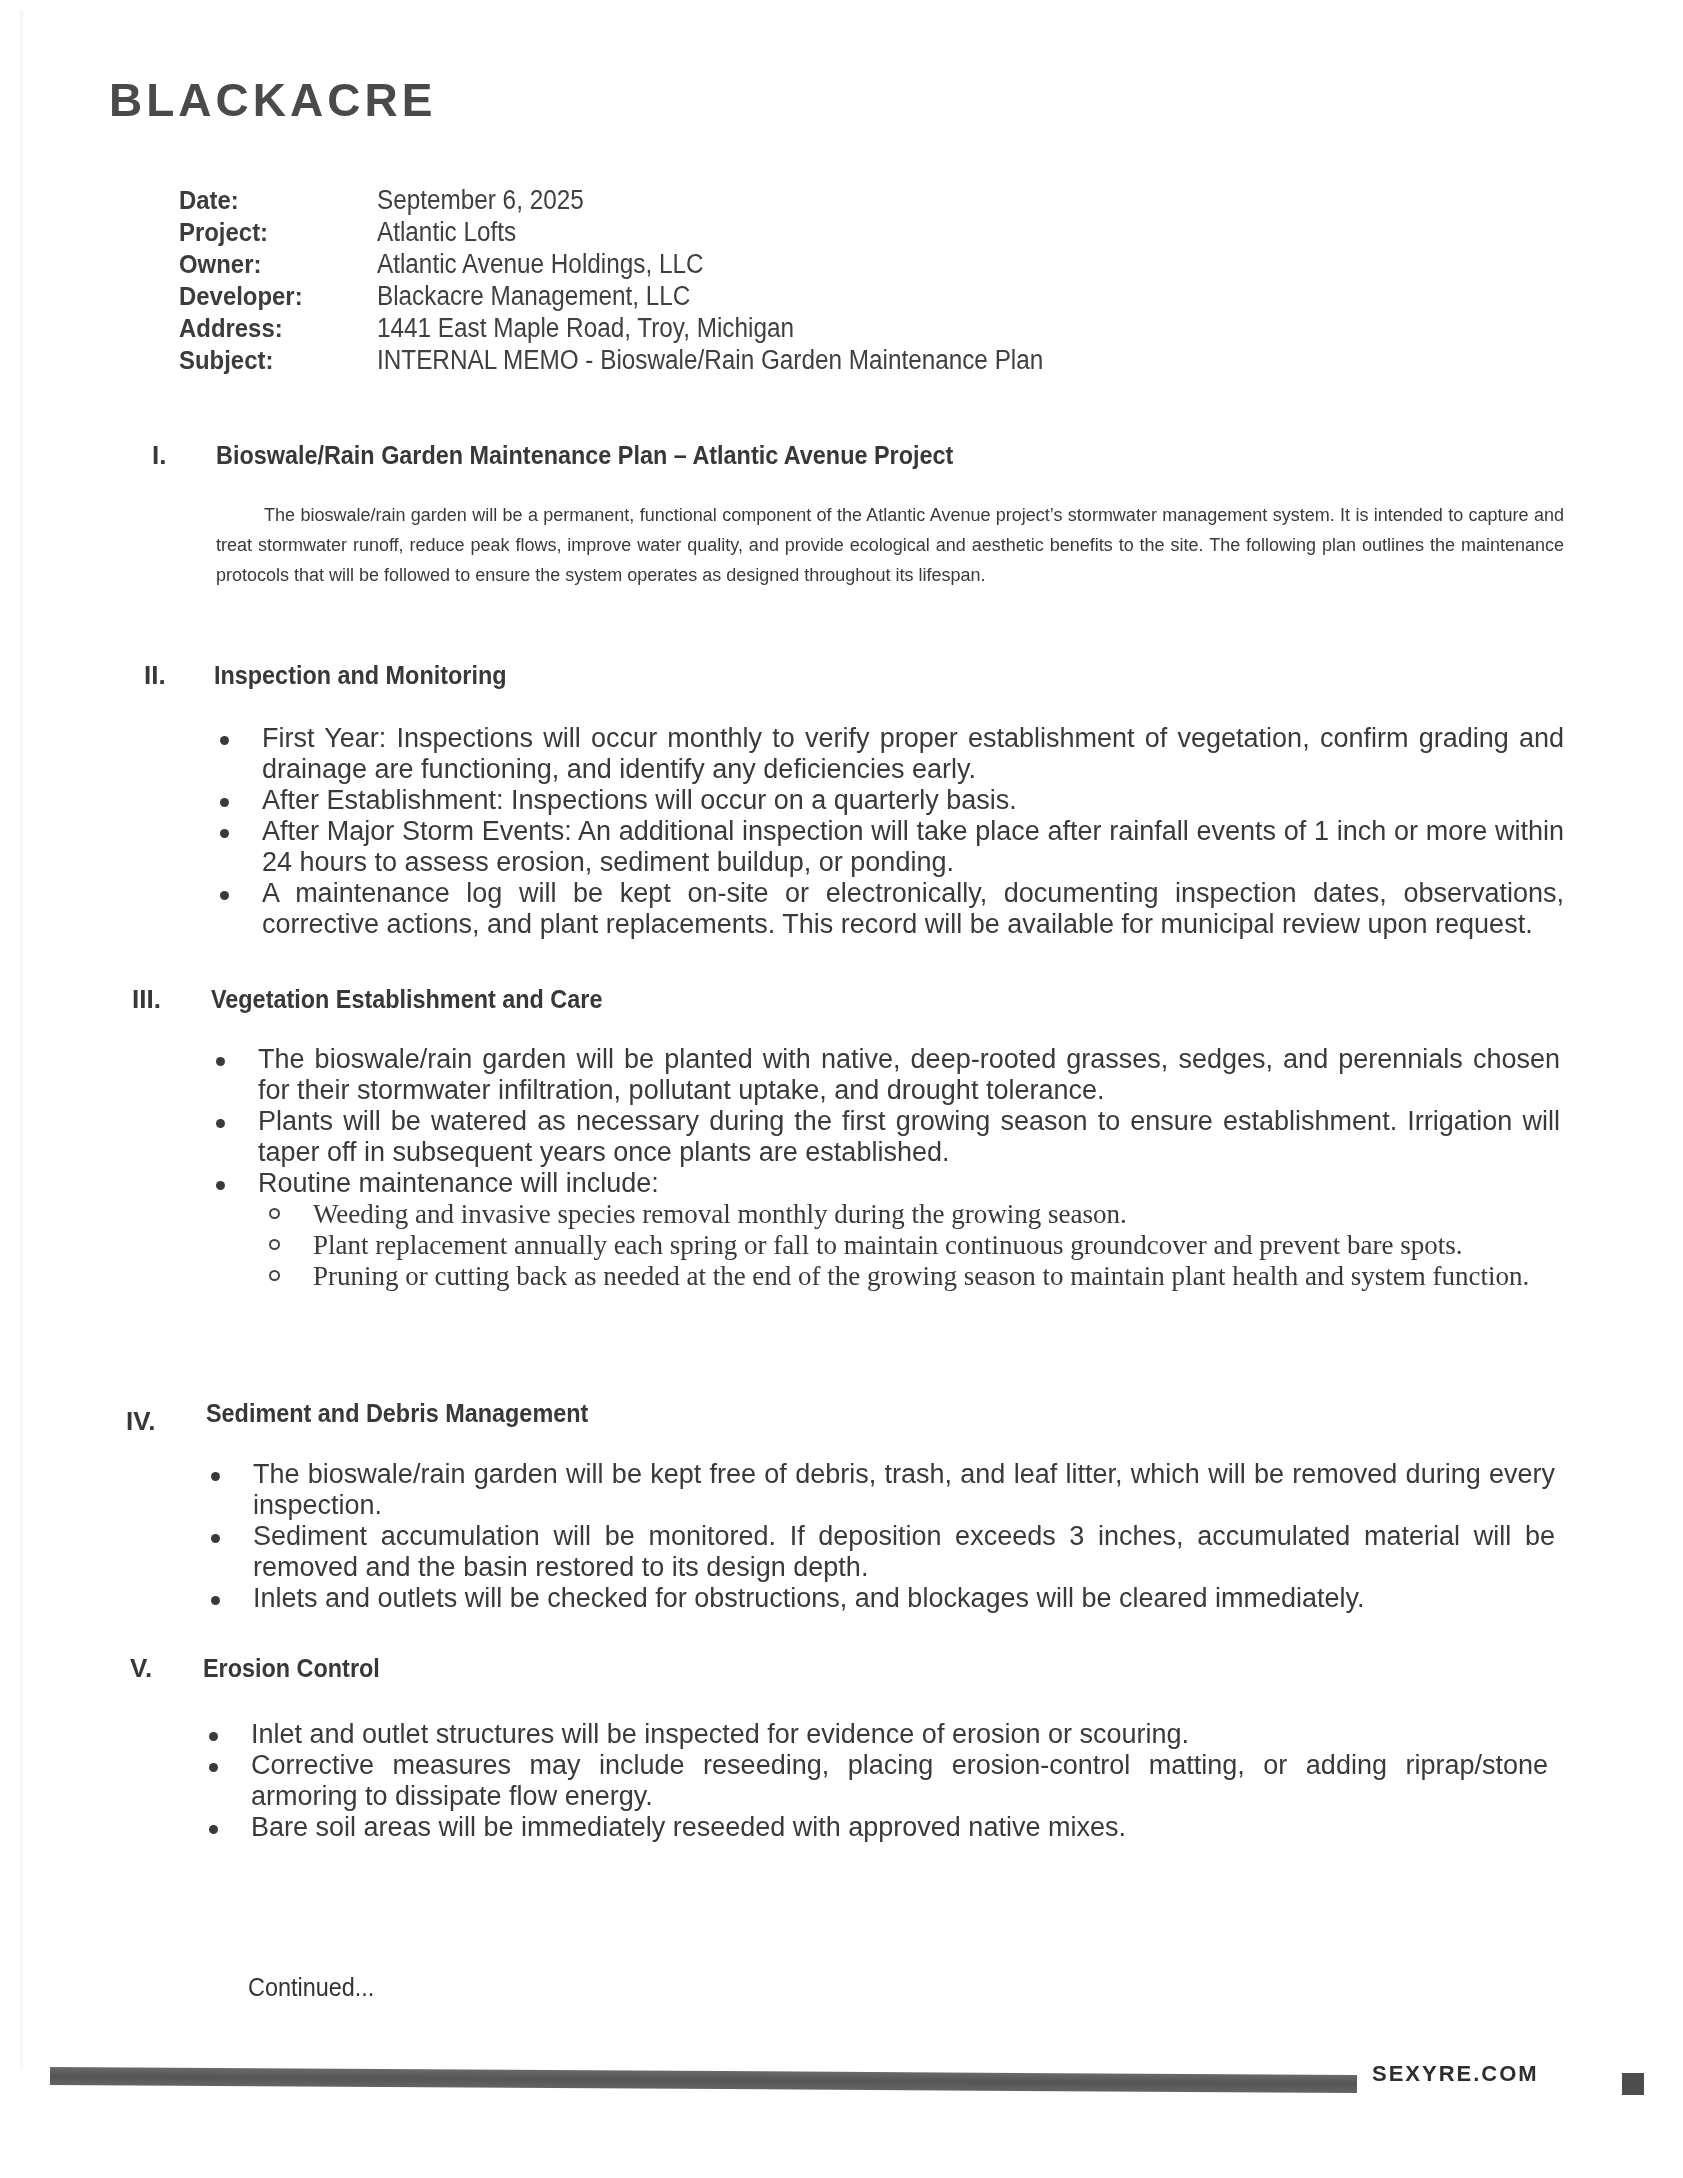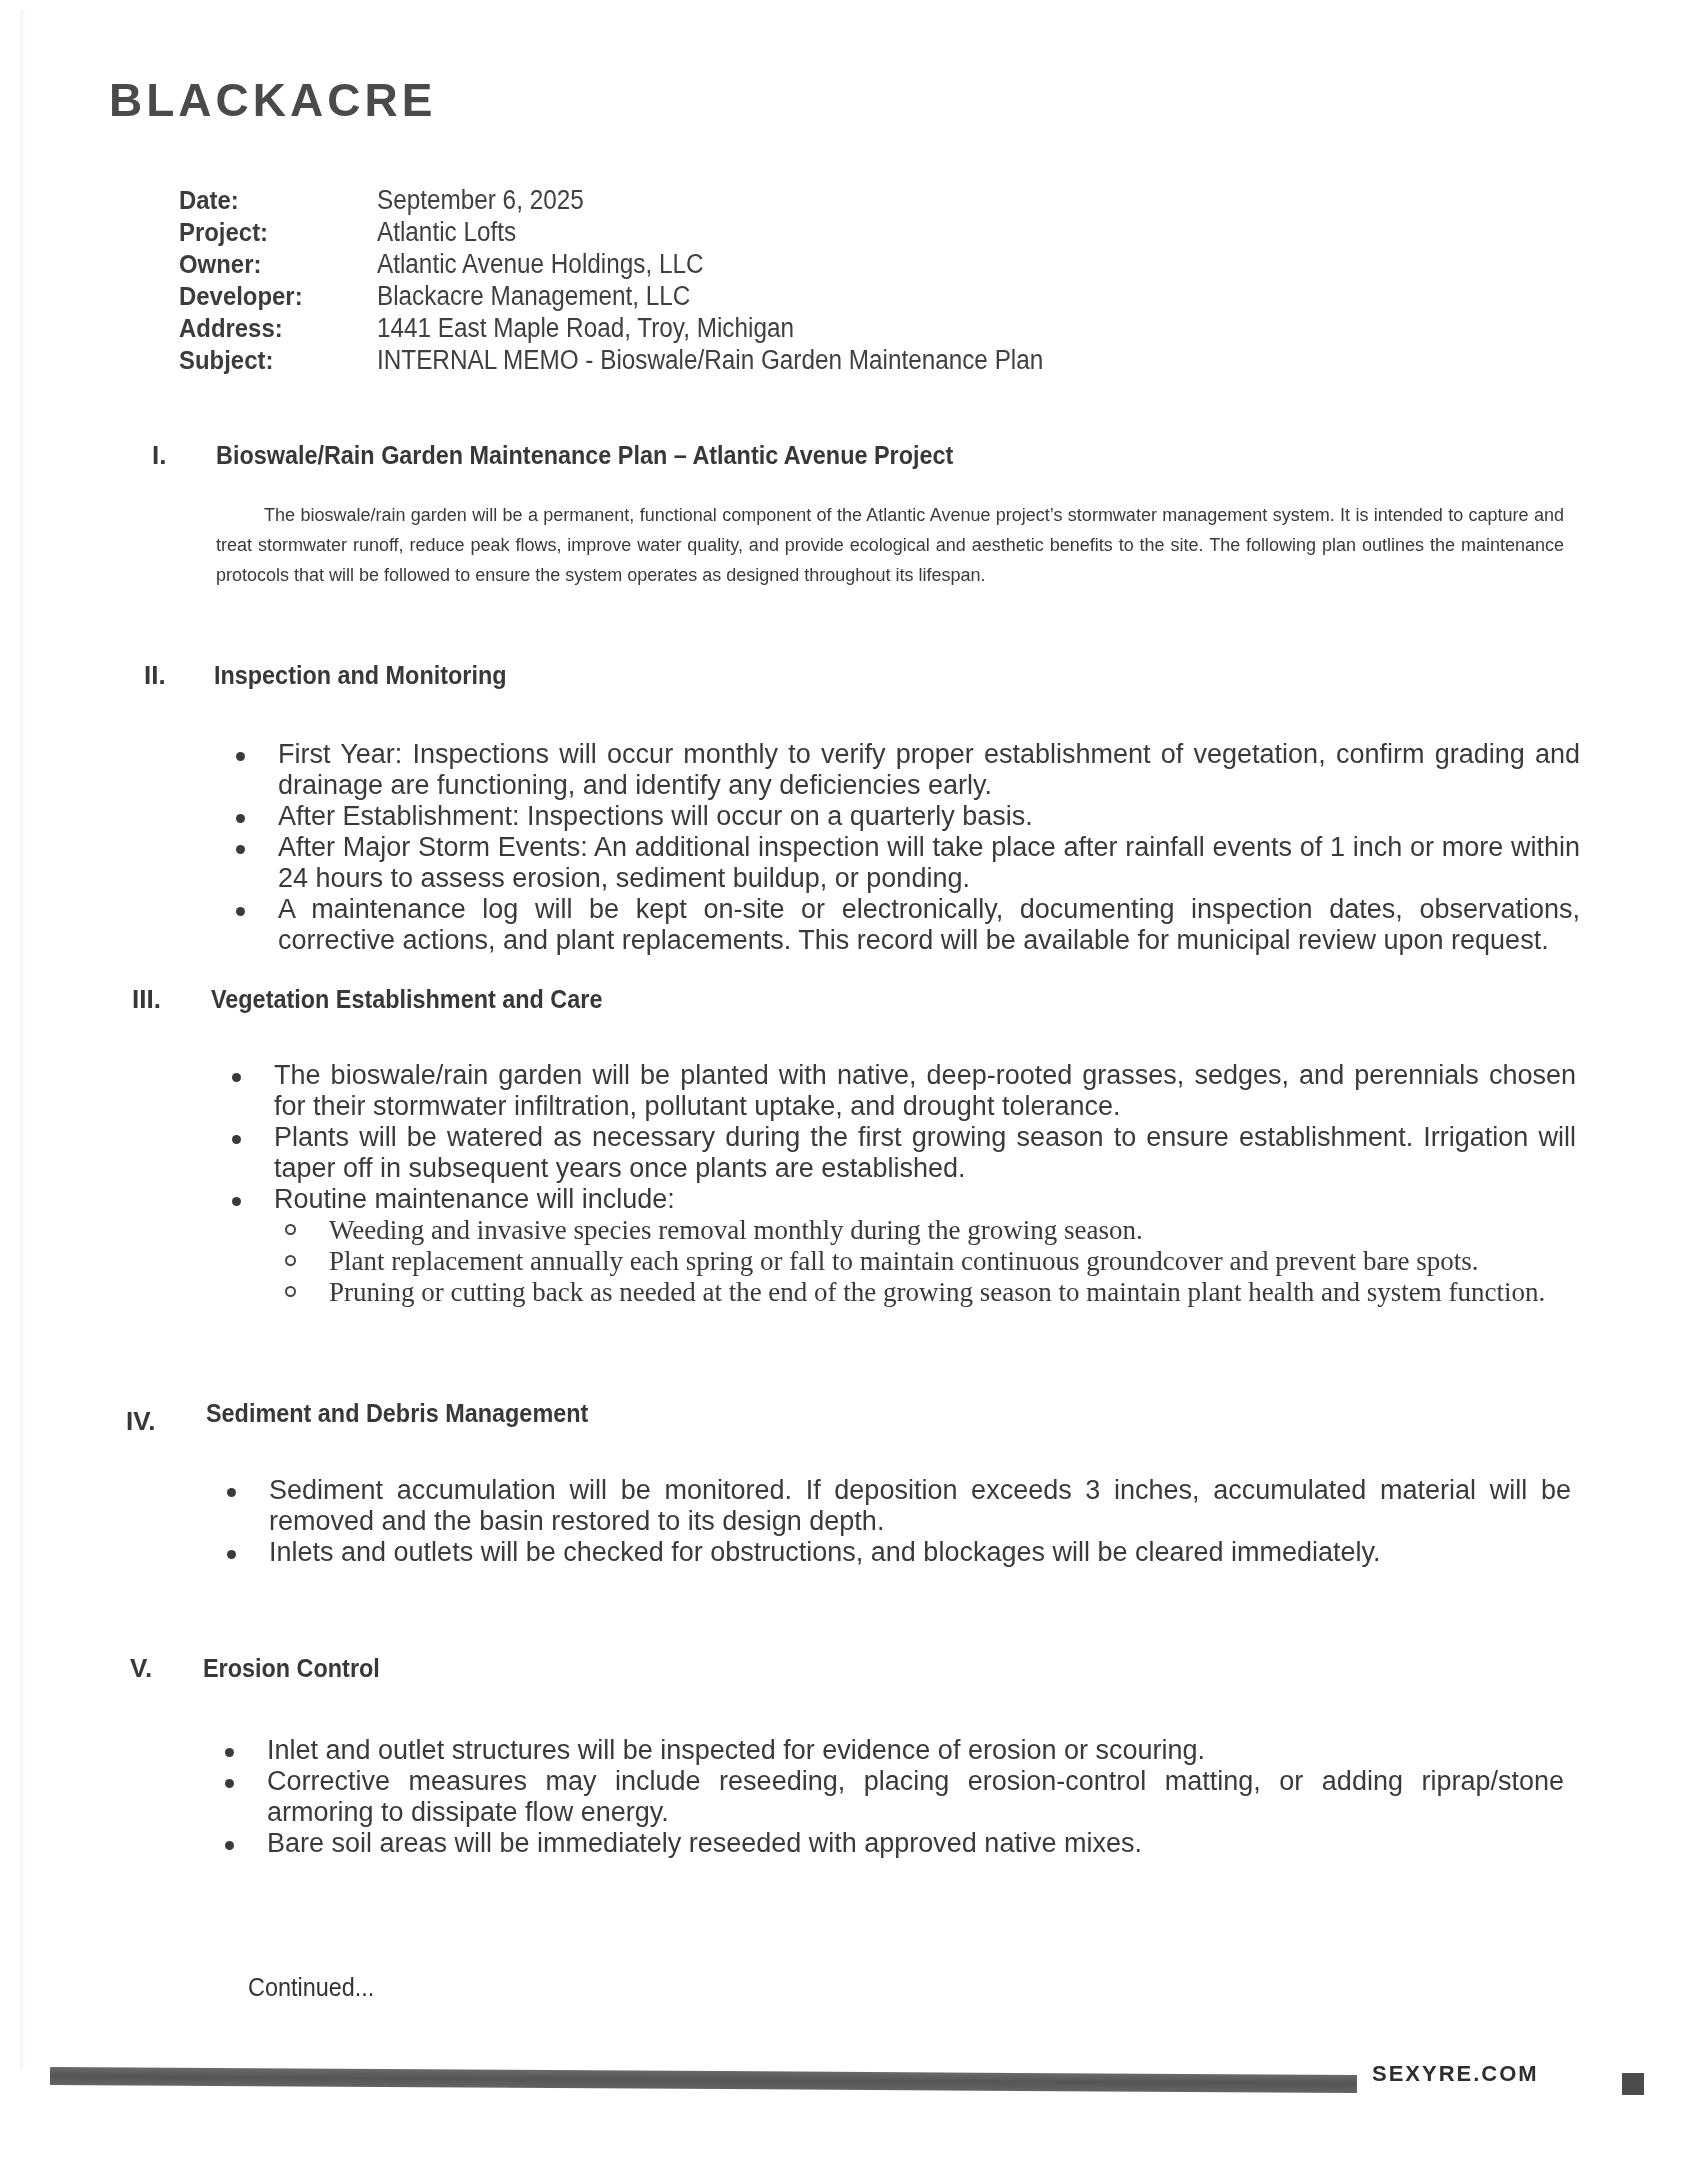--- a/index.html
+++ b/index.html
@@ -24,21 +24,21 @@
 
   .sec-head { position: absolute; display: flex; align-items: baseline; font-weight: bold; font-size: 26px; color: #383838; white-space: nowrap; }
   .sec-num { position: absolute; }
   .sec-title { position: absolute; transform: scaleX(0.9); transform-origin: left; }
 
   .para {
     position: absolute; left: 216px; top: 500px; width: 1348px;
     font-size: 18px; line-height: 30px; color: #3a3a3a; text-align: justify;
     text-indent: 48px;
   }
-  .blist { position: absolute; margin: 16px; padding: 0; list-style: none; font-size: 27px; line-height: 31px; color: #3a3a3a; }
+  .blist { position: absolute; margin: 0; padding: 0; list-style: none; font-size: 27px; line-height: 31px; color: #3a3a3a; }
   .blist li { position: relative; padding-left: 44px; }
   .blist li.j { text-align: justify; text-align-last: left; }
   .bul { position: absolute; left: 0; top: 0; width: 44px; font-size: 22px; }
   .bul::before { content: ""; position: absolute; left: 2px; top: 13px; width: 9px; height: 9px; border-radius: 50%; background: #3a3a3a; }
   .sublist { margin: 0; padding: 0; list-style: none; }
   .sublist li { padding-left: 99px; position: relative; }
   .subbul { position: absolute; left: 55px; top: 9px; width: 11px; height: 11px; border: 2px solid #444; border-radius: 50%; box-sizing: border-box; }
 
   .continued { position: absolute; left: 248px; top: 1972px; font-size: 26px; color: #333; transform: scaleX(0.9); transform-origin: left; }
   .footer-bar {
@@ -121,20 +121,21 @@
     </li>
   </ul>
 </div>
 
 <div>
   <div class="sec-head" style="top:1398px; left:0;">
     <span class="sec-num" style="left:126px;margin-top:8px;">IV.</span>
     <span class="sec-title" style="left:206px;">Sediment and Debris Management</span>
   </div>
   <ul class="blist" style="top:1459px; left:209px; width:1346px;">
+    <li class="j"><span class="bul"></span><span>The bioswale/rain garden will be kept free of debris, trash, and leaf litter, which will be removed during every inspection.</span></li>
     <li class="j"><span class="bul"></span><span>Sediment accumulation will be monitored. If deposition exceeds 3 inches, accumulated material will be removed and the basin restored to its design depth.</span></li>
     <li class="j"><span class="bul"></span><span>Inlets and outlets will be checked for obstructions, and blockages will be cleared immediately.</span></li>
   </ul>
 </div>
 
 <div>
   <div class="sec-head" style="top:1653px; left:0;">
     <span class="sec-num" style="left:130px;">V.</span>
     <span class="sec-title" style="left:203px;">Erosion Control</span>
   </div>

